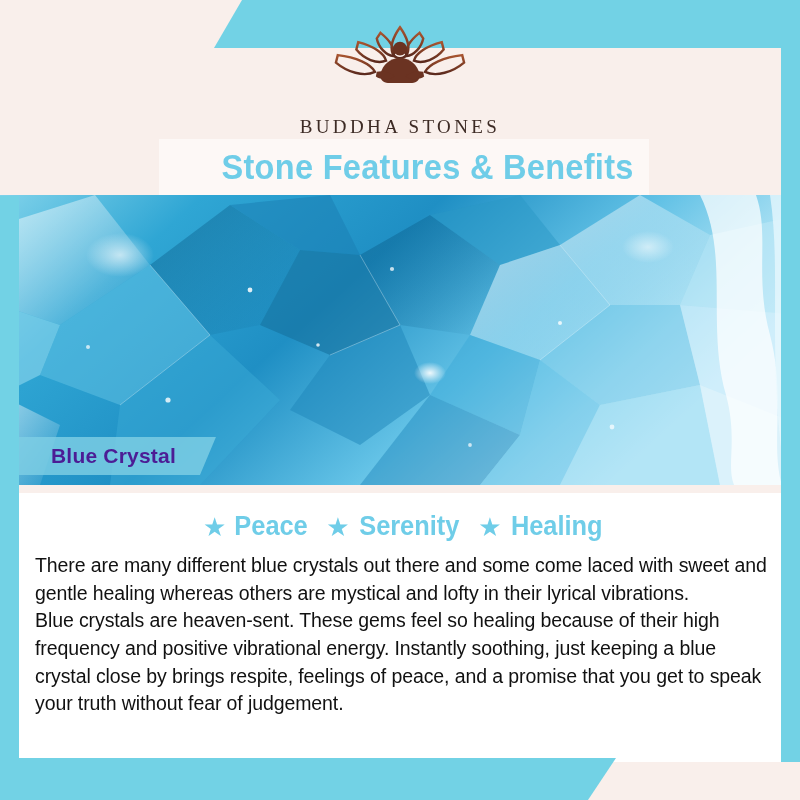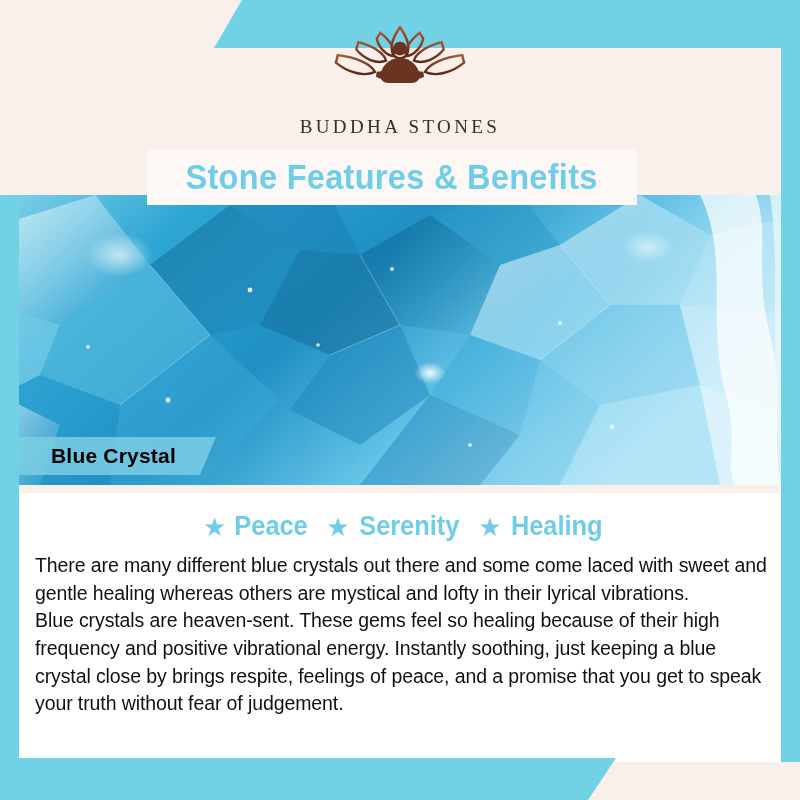--- a/index.html
+++ b/index.html
@@ -48,23 +48,23 @@
   }
   .logo-mark { width:170px; height:84px; display:block; }
   .logo-word {
     font-family:"Liberation Serif", serif;
     font-size:19px; letter-spacing:3.4px;
     color:#3d2b25; margin-top:20px; white-space:nowrap;
   }
 
   
   .title-band {
-    position:absolute; top:139px; left:147px; width:490px; height:56px;
+    position:absolute; top:139px; left:159px; width:490px; height:56px;
     background:#fdf8f6; z-index:4;
-    display:flex; align-items:center; justify-content:center;margin-top:10px;
+    display:flex; align-items:center; justify-content:flex-end;
   }
   .title-text {
     font-size:35px; font-weight:bold;
     color:#6fcde8;
     letter-spacing:.3px;
     transform:scaleX(.93);
     white-space:nowrap;
   }
 
   
@@ -76,21 +76,21 @@
   .photo svg { width:100%; height:100%; display:block; }
 
   .caption {
     position:absolute; left:19px; bottom:10px;
     height:38px; padding:0 40px 0 32px;
     background:rgba(126,206,228,.82);
     clip-path:polygon(0 0, 100% 0, calc(100% - 16px) 100%, 0 100%);
     display:flex; align-items:center; z-index:2;
   }
   .caption span {
-    color:#000000; font-size:21px; font-weight:bold;
+    color:#4c1d95; font-size:21px; font-weight:bold;
     letter-spacing:.2px; white-space:nowrap;
   }
 
   
   .panel {
     position:absolute; left:19px; right:19px; top:493px; bottom:38px;
     background:#ffffff; z-index:2;
     padding:18px 8px 0 16px;
   }
   .benefits {

